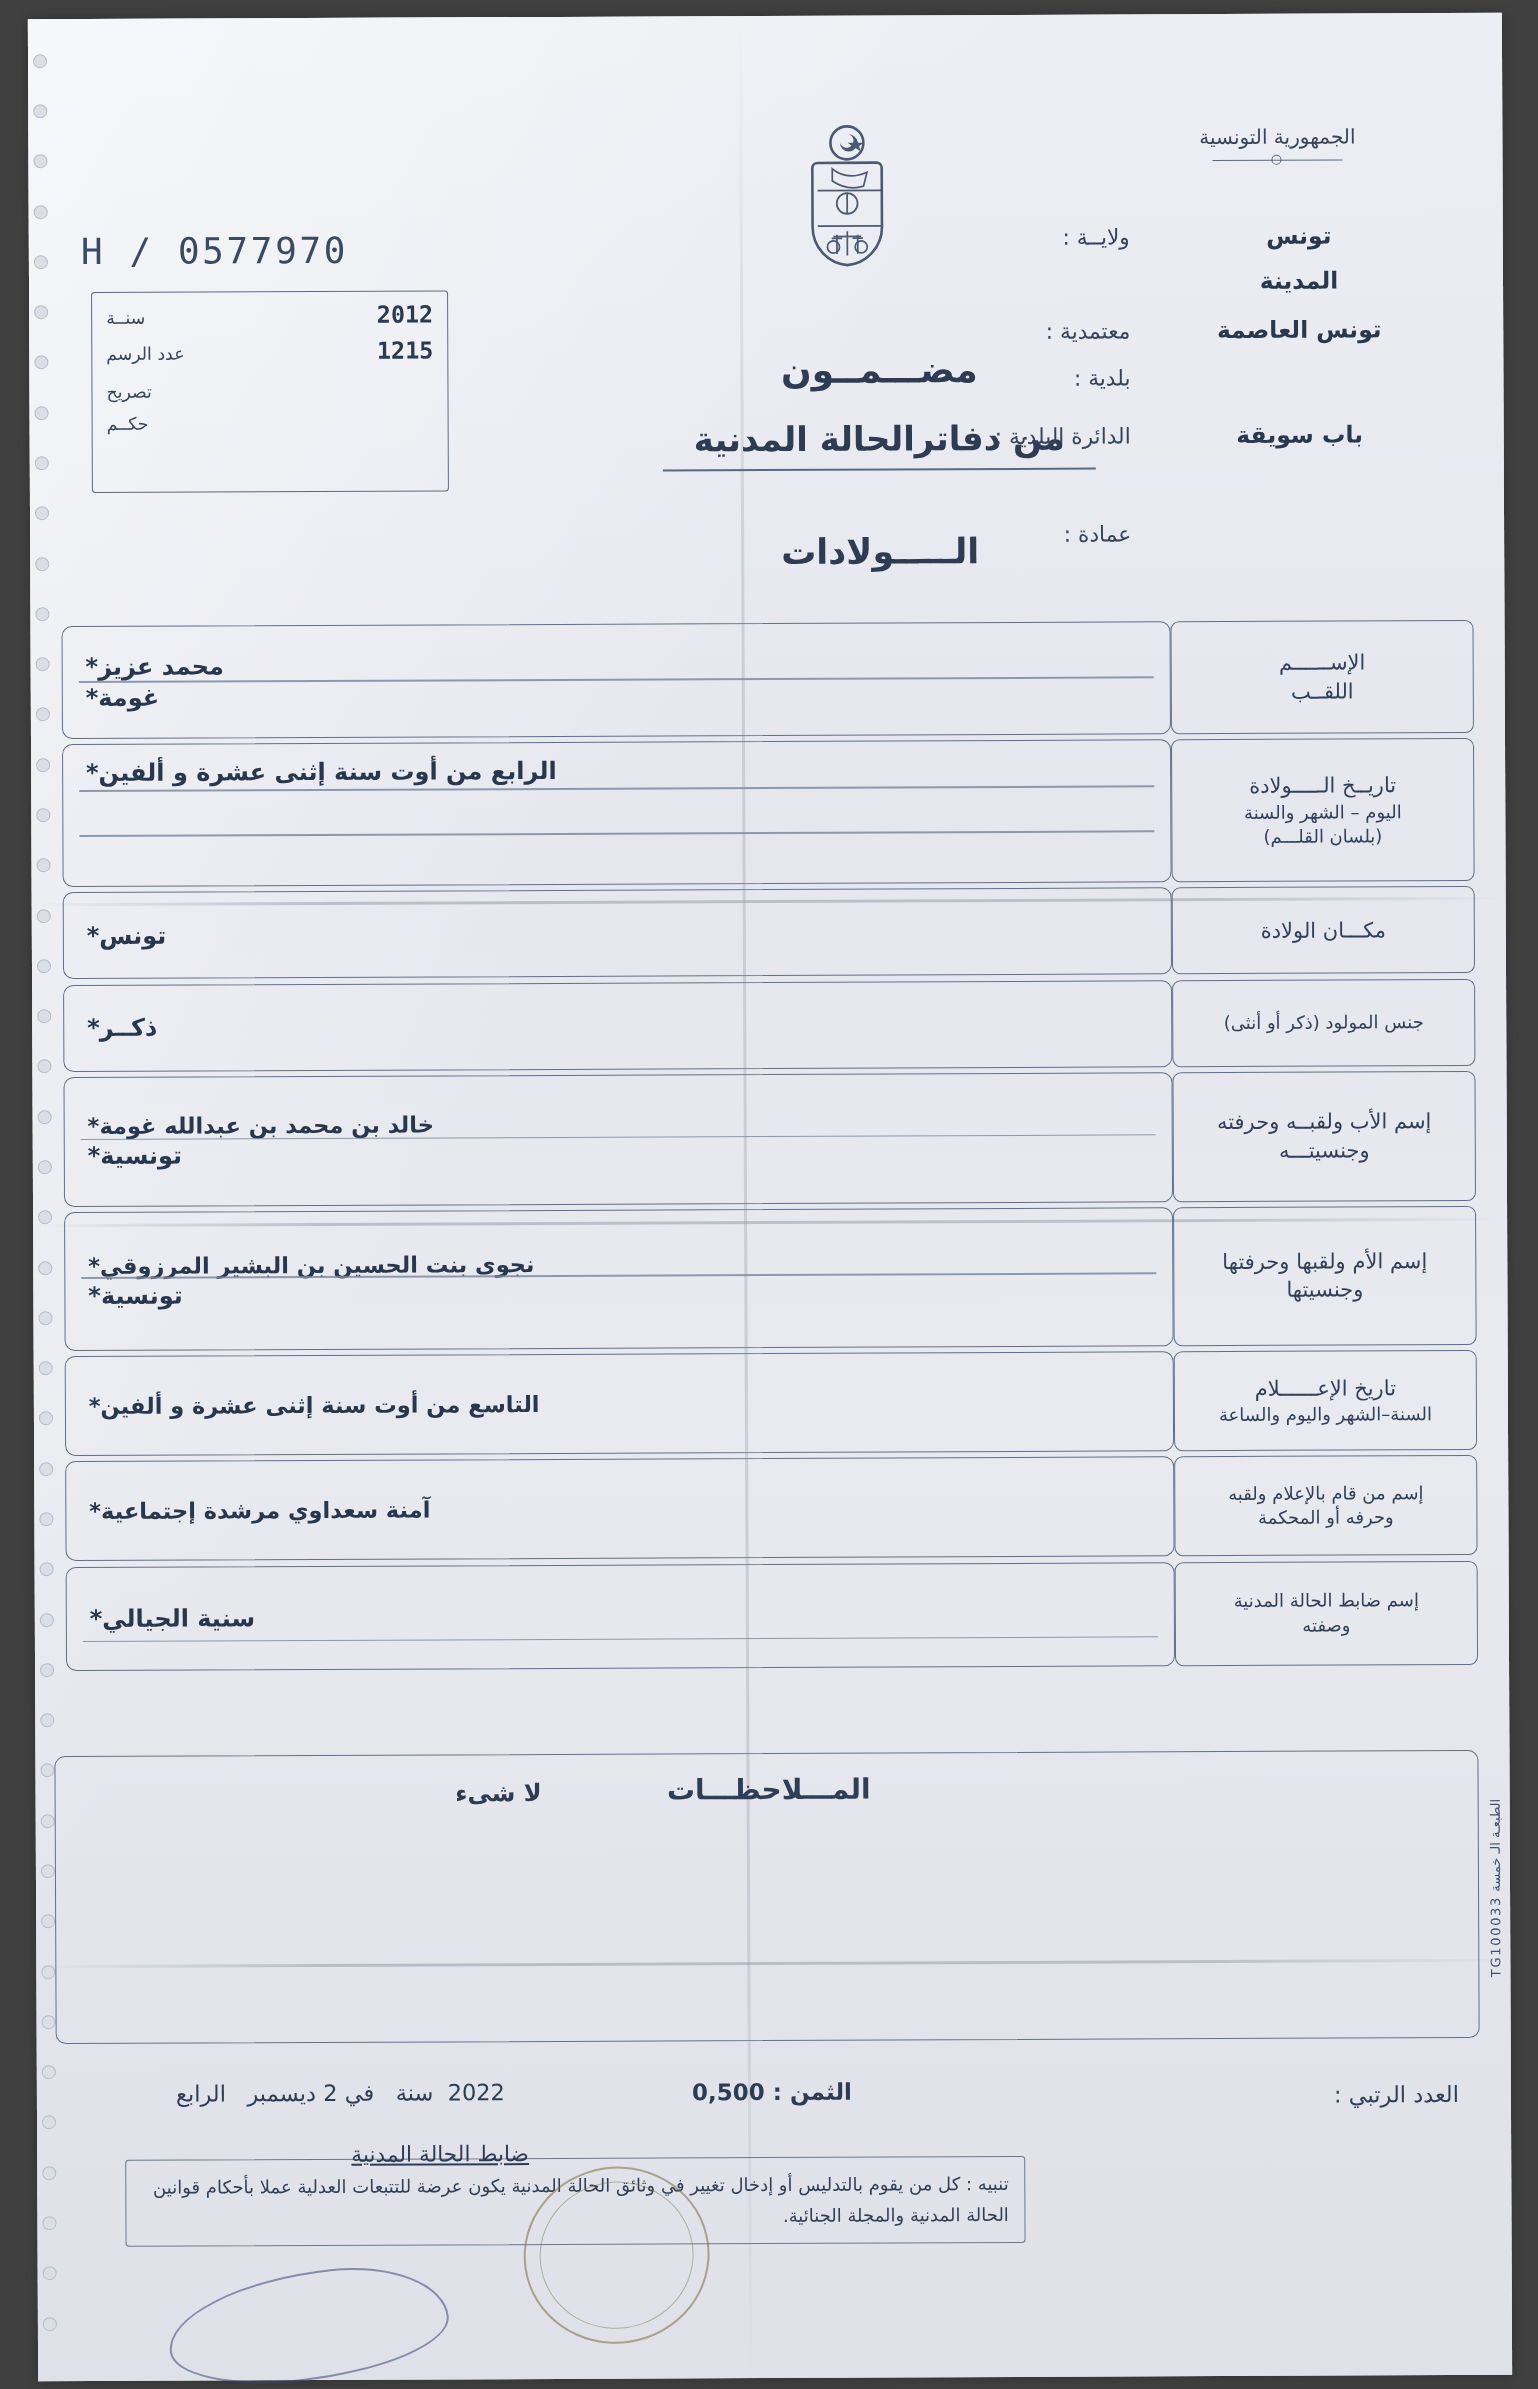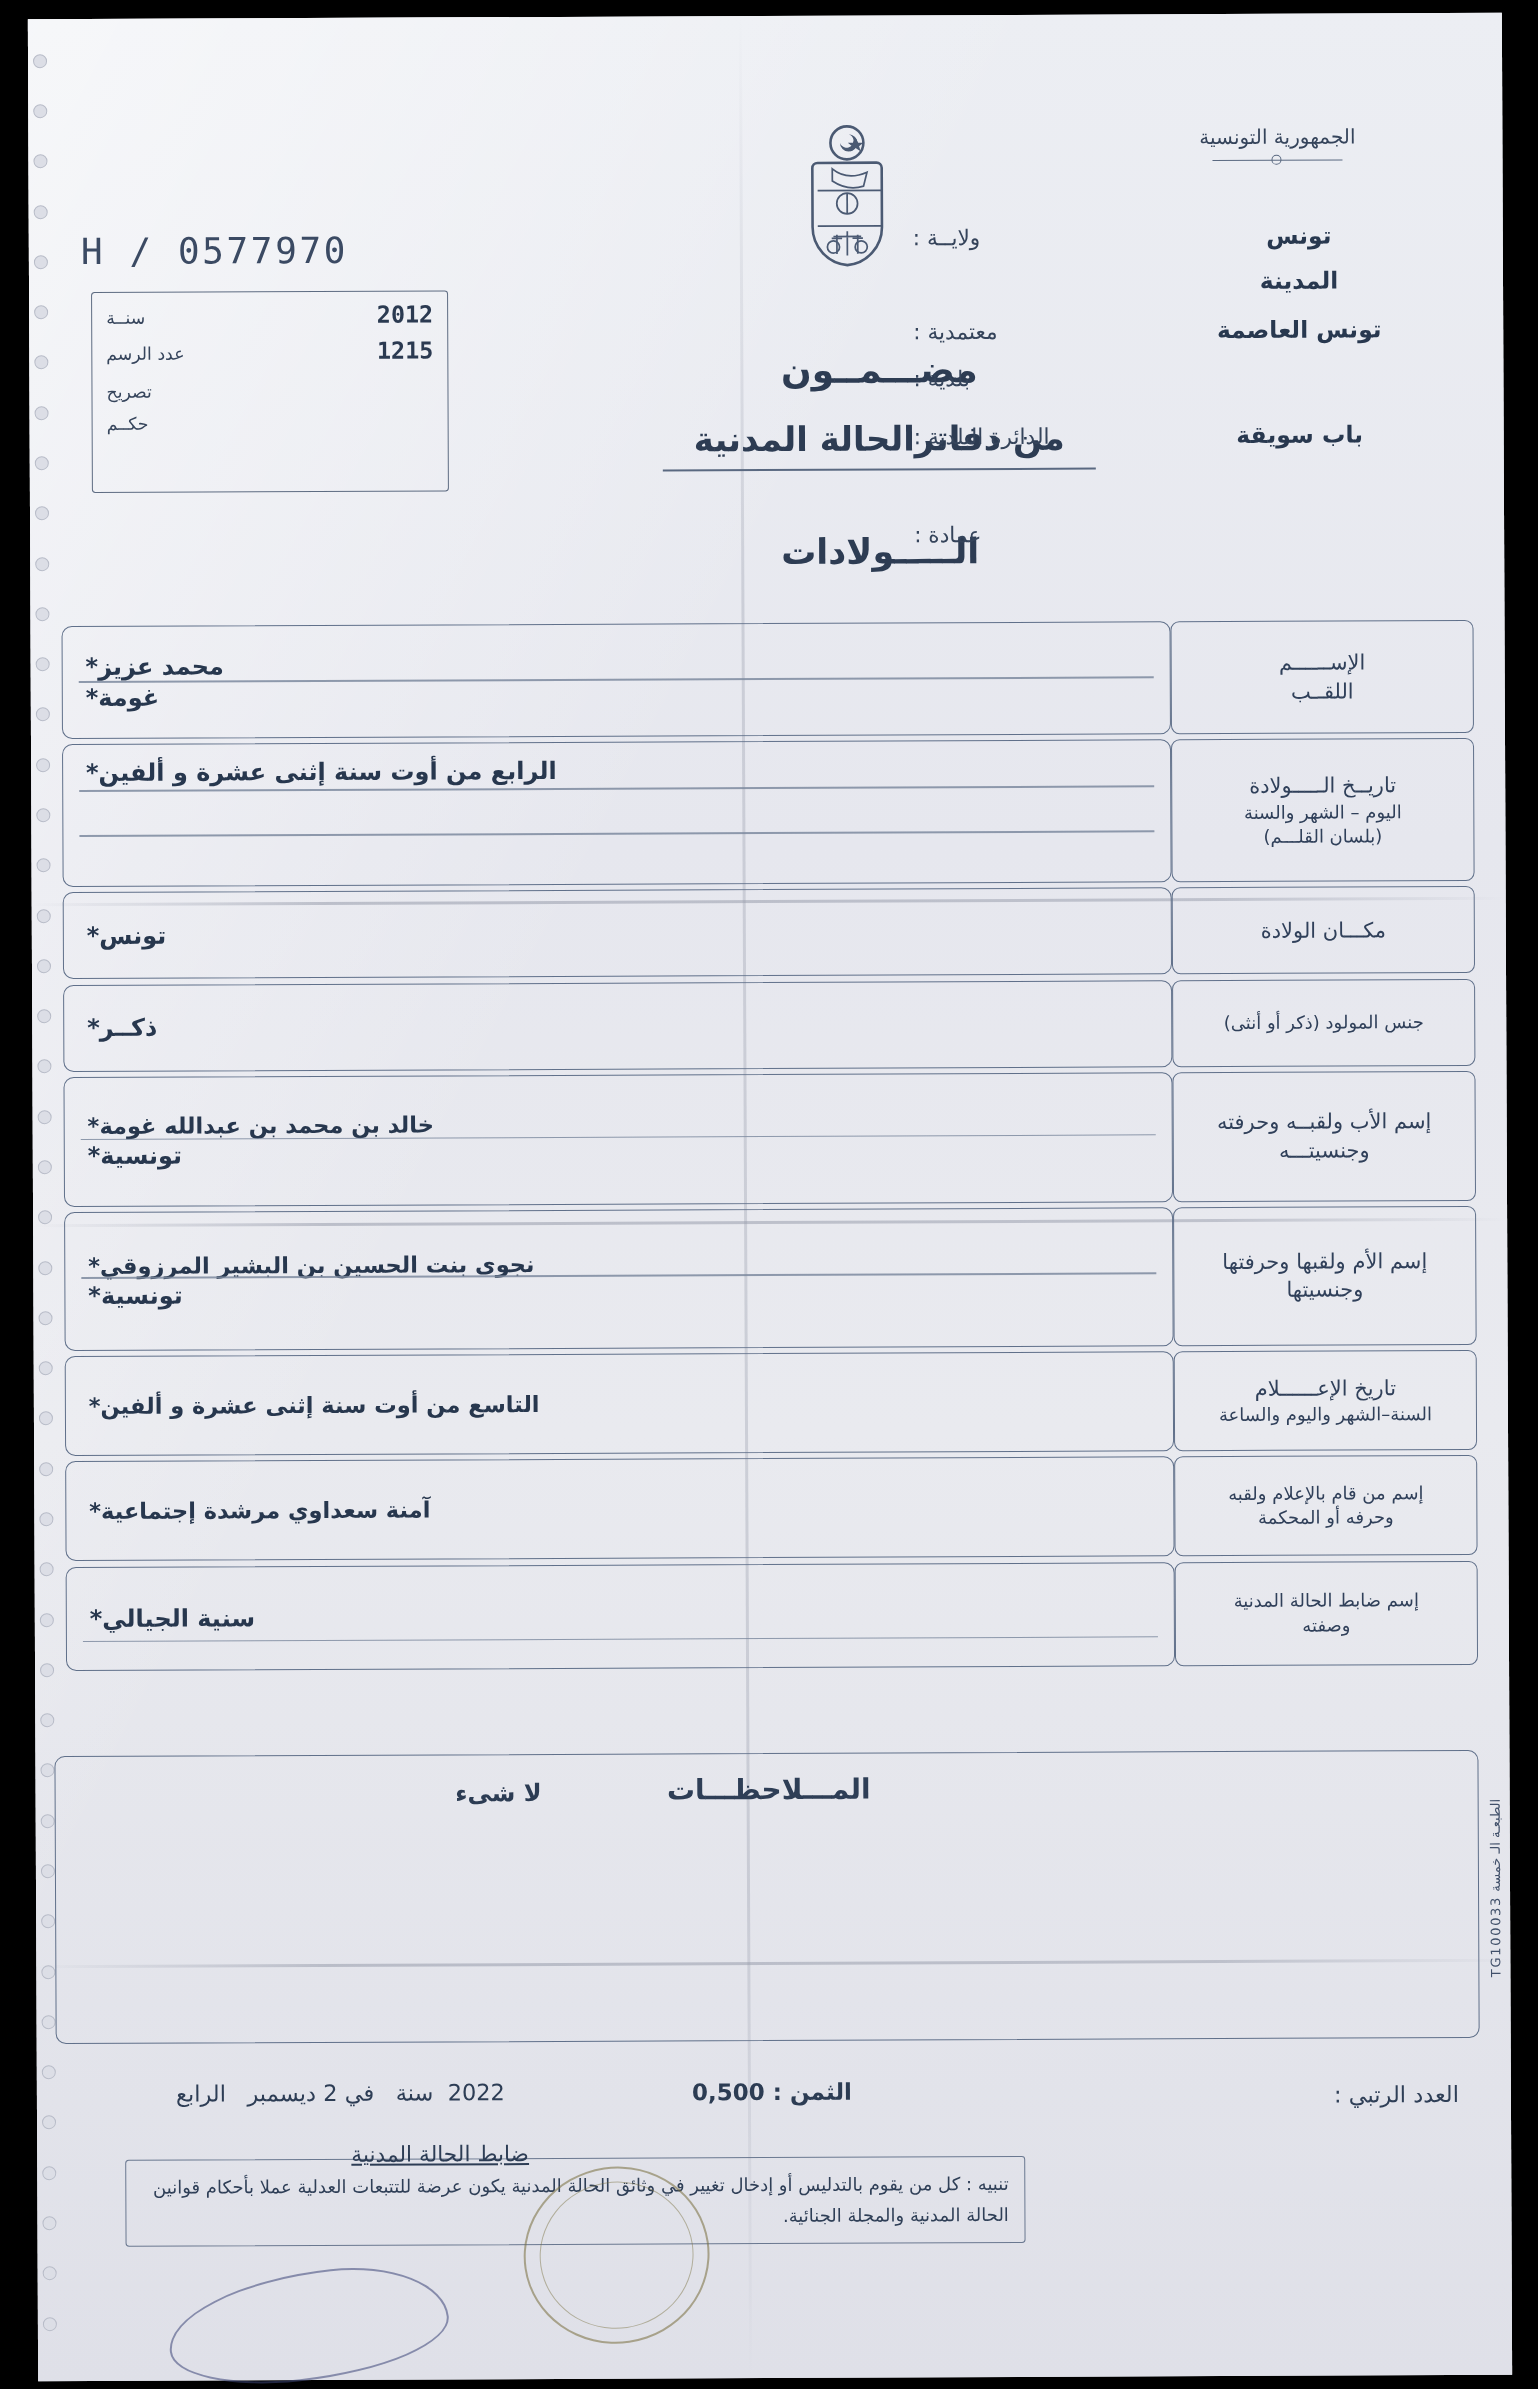--- a/index.html
+++ b/index.html
@@ -4,21 +4,21 @@
 <style>
   html, body {
     margin: 0;
     padding: 0;
     background: #6f6f72;
   }
   .page {
     position: relative;
     width: 1538px;
     height: 2389px;
-    background: #000000;
+    background: #404040;
     overflow: hidden;
     font-family: "DejaVu Sans", sans-serif;
   }
   
   .sheet {
     position: absolute;
     left: 33px;
     top: 15.6px;
     width: 1474px;
     height: 2362px;
@@ -92,21 +92,21 @@
          font-size: 35px; font-weight: bold; letter-spacing: 3.5px; color: #2d3c53;}
   .hd2u { position:absolute; left: 633px; top: 453px; width: 433px; height:1.7px; background:#5a6981;}
 
   
   .rep { right: 43px; top: 111px; width: 364px; text-align: center; font-size: 20px; color:#35445b;}
   .repline { position:absolute; right: 160px; top: 146px; width: 130px; height: 0.9px; background:#5a6981;}
   .repdot { position:absolute; right: 221px; top: 141px; width: 7.8px; height: 7.8px; border:0.9px solid #5a6981; border-radius:50%;}
 
   
   .hrow { position: absolute; right: 35px; width: 555px; display: flex; align-items: baseline; }
-  .hlabel { width: 217px; text-align: left; font-size: 21.7px; color: #35445b; white-space: nowrap;}
+  .hlabel { width: 217px; text-align: right; font-size: 21.7px; color: #35445b; white-space: nowrap;}
   .hvalue { flex: 1; text-align: center; font-size: 23.4px; font-weight: bold; color: #28384f; }
 
   
   .tbl { position: absolute; right: 31px; top: 607px; width: 1422px; }
   .trow { position: relative; display: flex; align-items: stretch; margin-bottom: 5.2px; }
   .cellL {
     width: 303px;
     border: 1.7px solid #60708a;
     border-radius: 8.7px;
     padding: 8.7px 12px;

